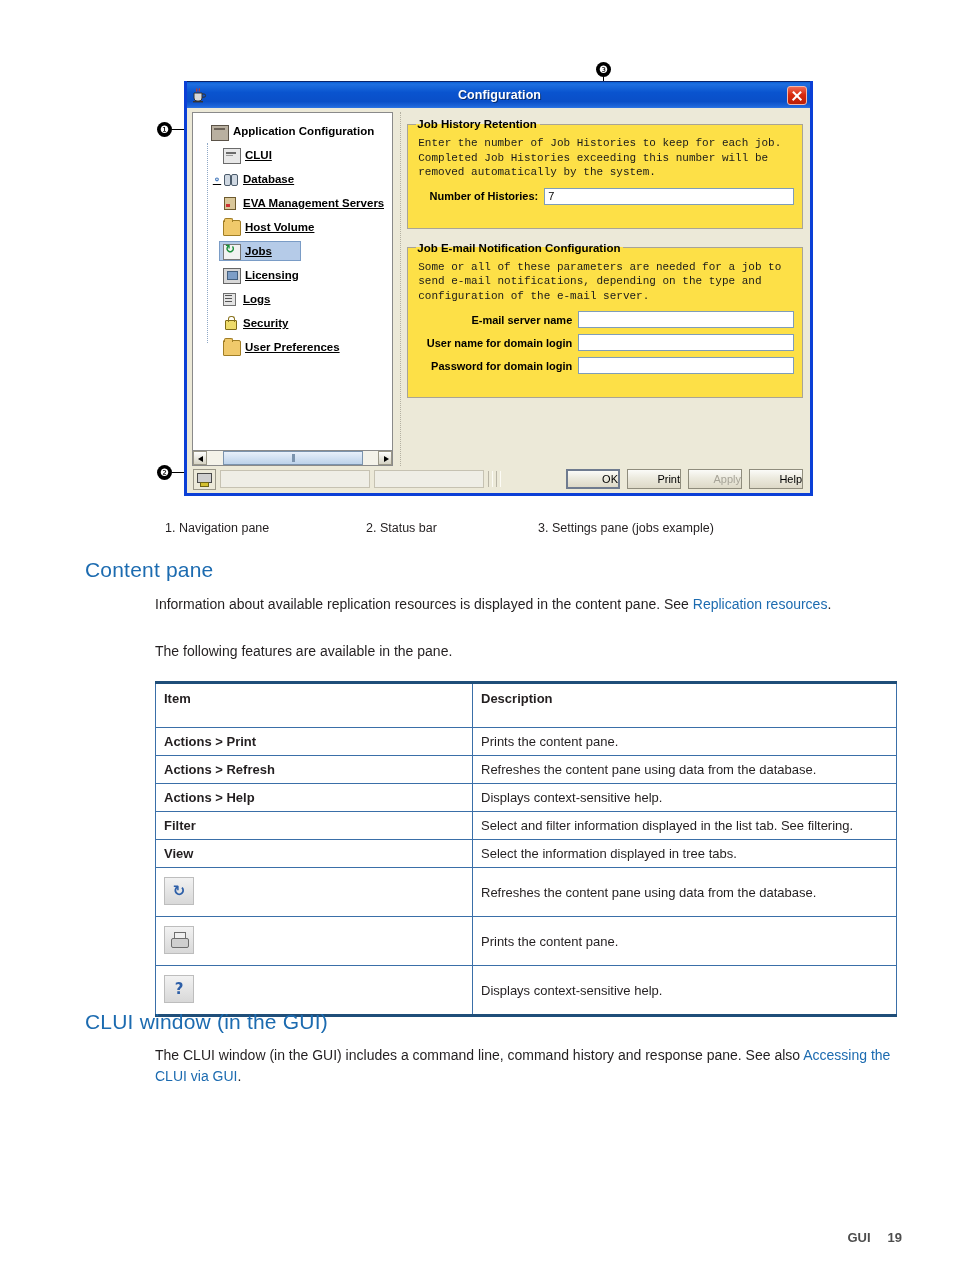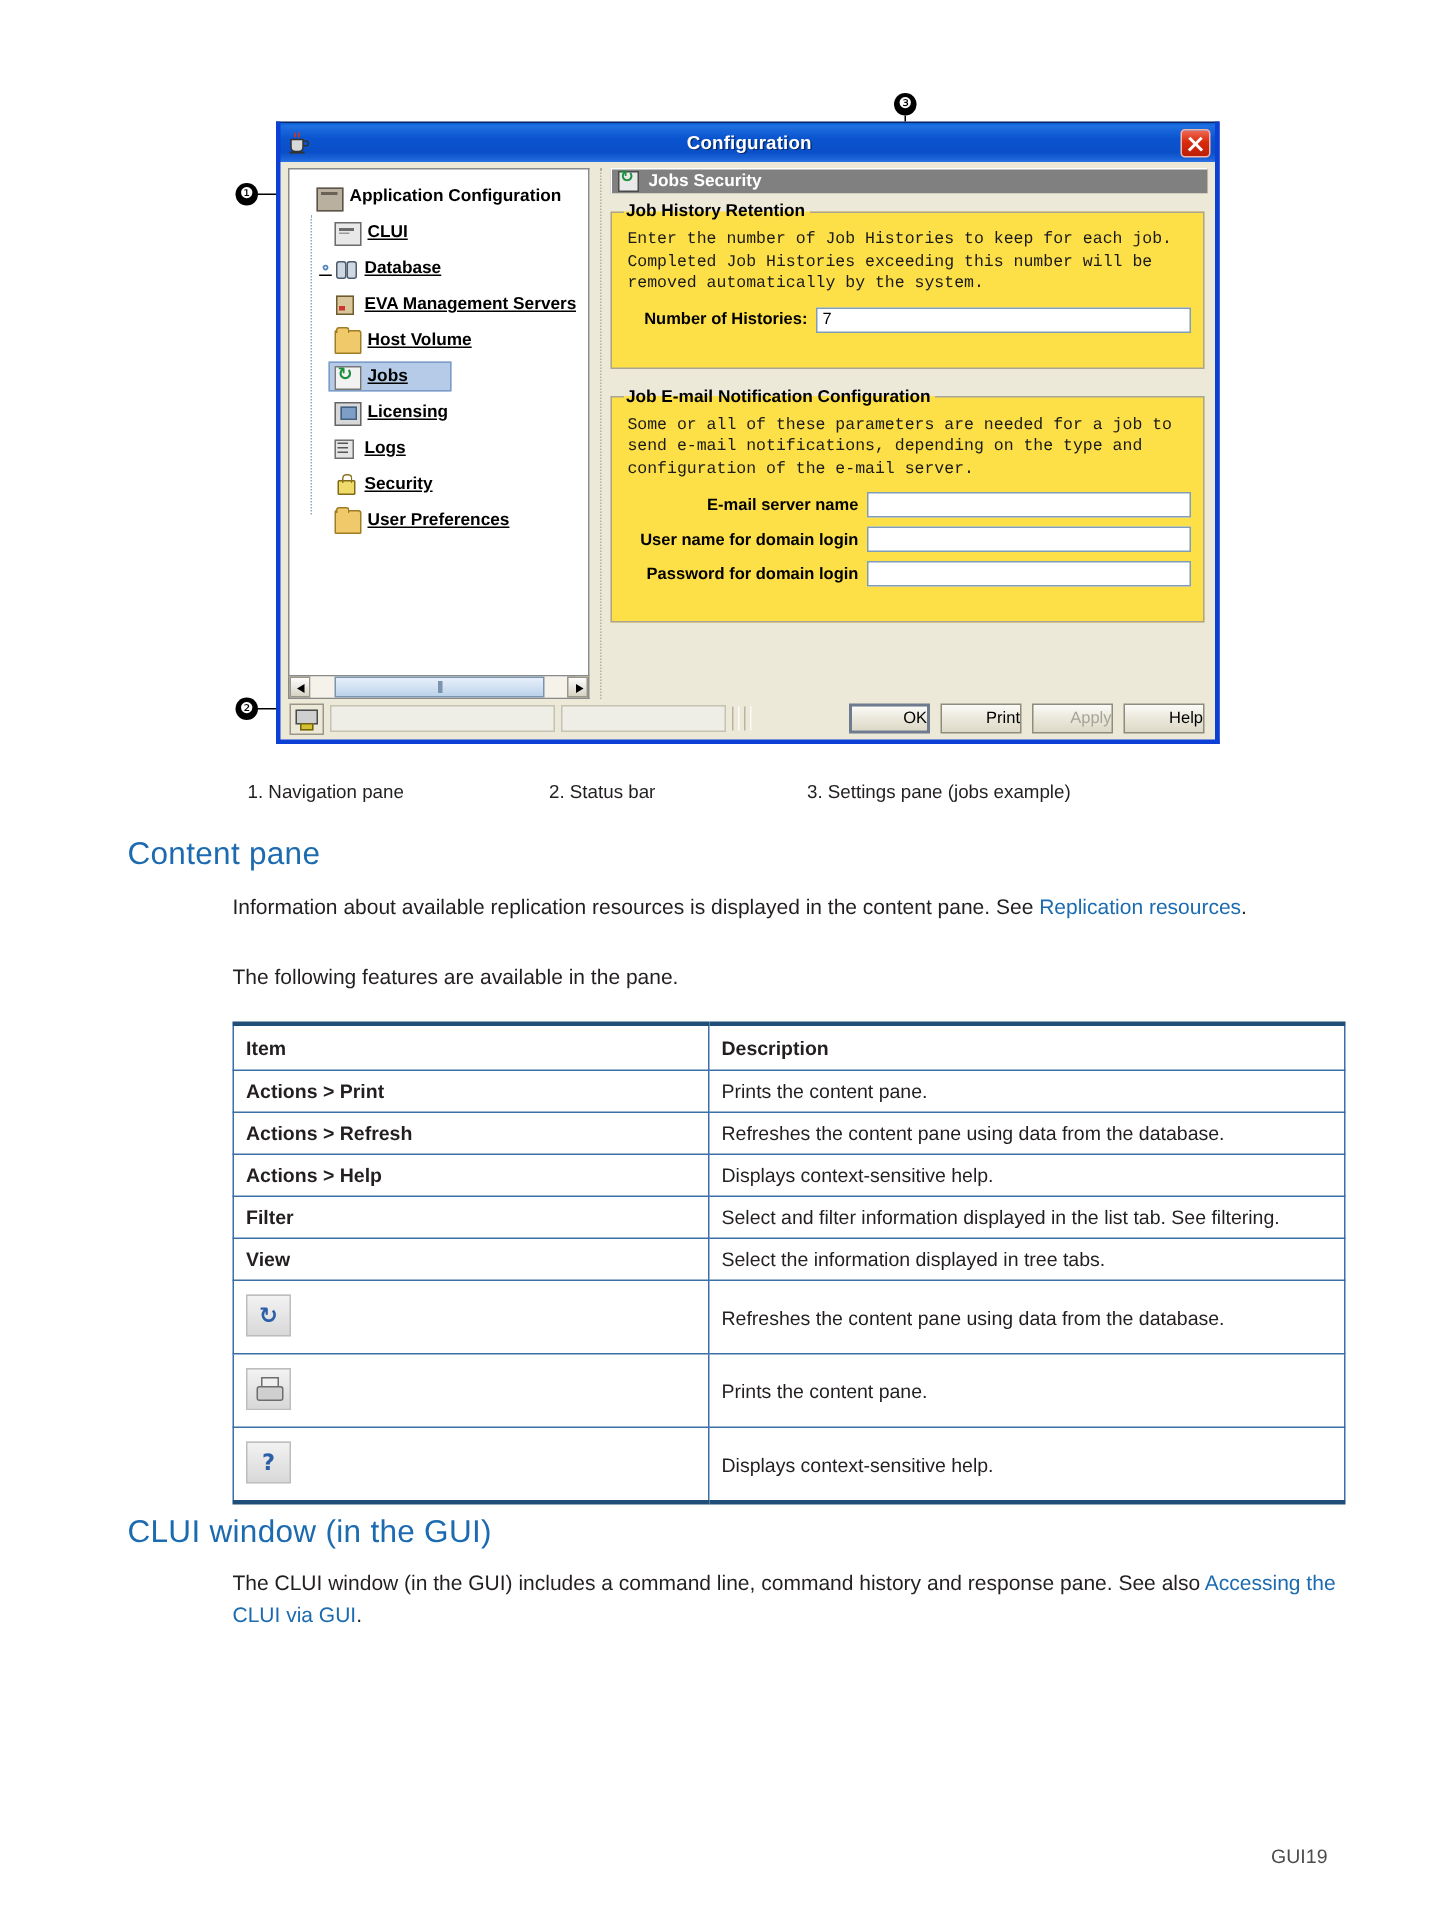--- a/index.html
+++ b/index.html
@@ -516,21 +516,21 @@
     padding: 6px 8px;
     text-align: left;
     vertical-align: middle;
     color: #231f20;
     font-weight: normal;
   }
   table.feat thead th {
     font-weight: bold;
     border-top: 3px solid #1f4e79;
     padding-top: 7px;
-    padding-bottom: 7px;
+    padding-bottom: 21px;
   }
   table.feat tbody tr:last-child td { border-bottom: 3px solid #1f4e79; }
   table.feat td.item { width: 300px; font-weight: bold; }
   table.feat td.desc { }
   table.feat td.icon-cell { height: 36px; }
 
   .tb-icon {
     width: 28px; height: 26px;
     background: linear-gradient(to bottom,#f2f2f2,#d8d8d8);
     border: 1px solid #bdbdbd;
@@ -549,24 +549,26 @@
     background:#cfcfcf; border:1px solid #6d6d6d; border-radius:2px;
   }
   .tb-icon.printer .pr-top {
     position:absolute; left:9px; top:5px; width:10px; height:6px;
     background:#efefef; border:1px solid #6d6d6d;
   }
 
   
   .footer {
     position: absolute;
-    bottom: 26px; right: 69px;
+    bottom: 26px; right: 52px;
     font-size: 13px;
     color: #4d4d4d;
     display: flex;
+    gap: 17px;
+    font-weight: bold;
   }
 </style>
 </head>
 <body>
 
 <div class="figure-wrap">
 
   <div class="callout" style="left:157px; top:122px;">❶</div>
   <div class="callout-line" style="left:172px; top:129px; width:35px; height:1.4px;"></div>
 
@@ -668,24 +670,20 @@
           <div class="hscroll">
             <span class="hs-arrow left"></span>
             <span class="hs-track">
               <span class="hs-thumb"></span>
             </span>
             <span class="hs-arrow right"></span>
           </div>
         </div>
 
         <div class="settings-pane">
-          <div class="sp-header">
-            <span class="h-icon"></span>
-            <span class="h-text">Jobs Security</span>
-          </div>
 
           <div class="sp-content">
 
             <fieldset class="group">
               <legend>Job History Retention</legend>
               <div class="group-desc">Enter the number of Job Histories to keep for each job.  Completed Job Histories exceeding this number will be removed automatically by the system.</div>
               <div class="field-row">
                 <span class="field-label w1">Number of Histories:</span>
                 <input class="field-input" type="text" value="7" style="">
               </div>

